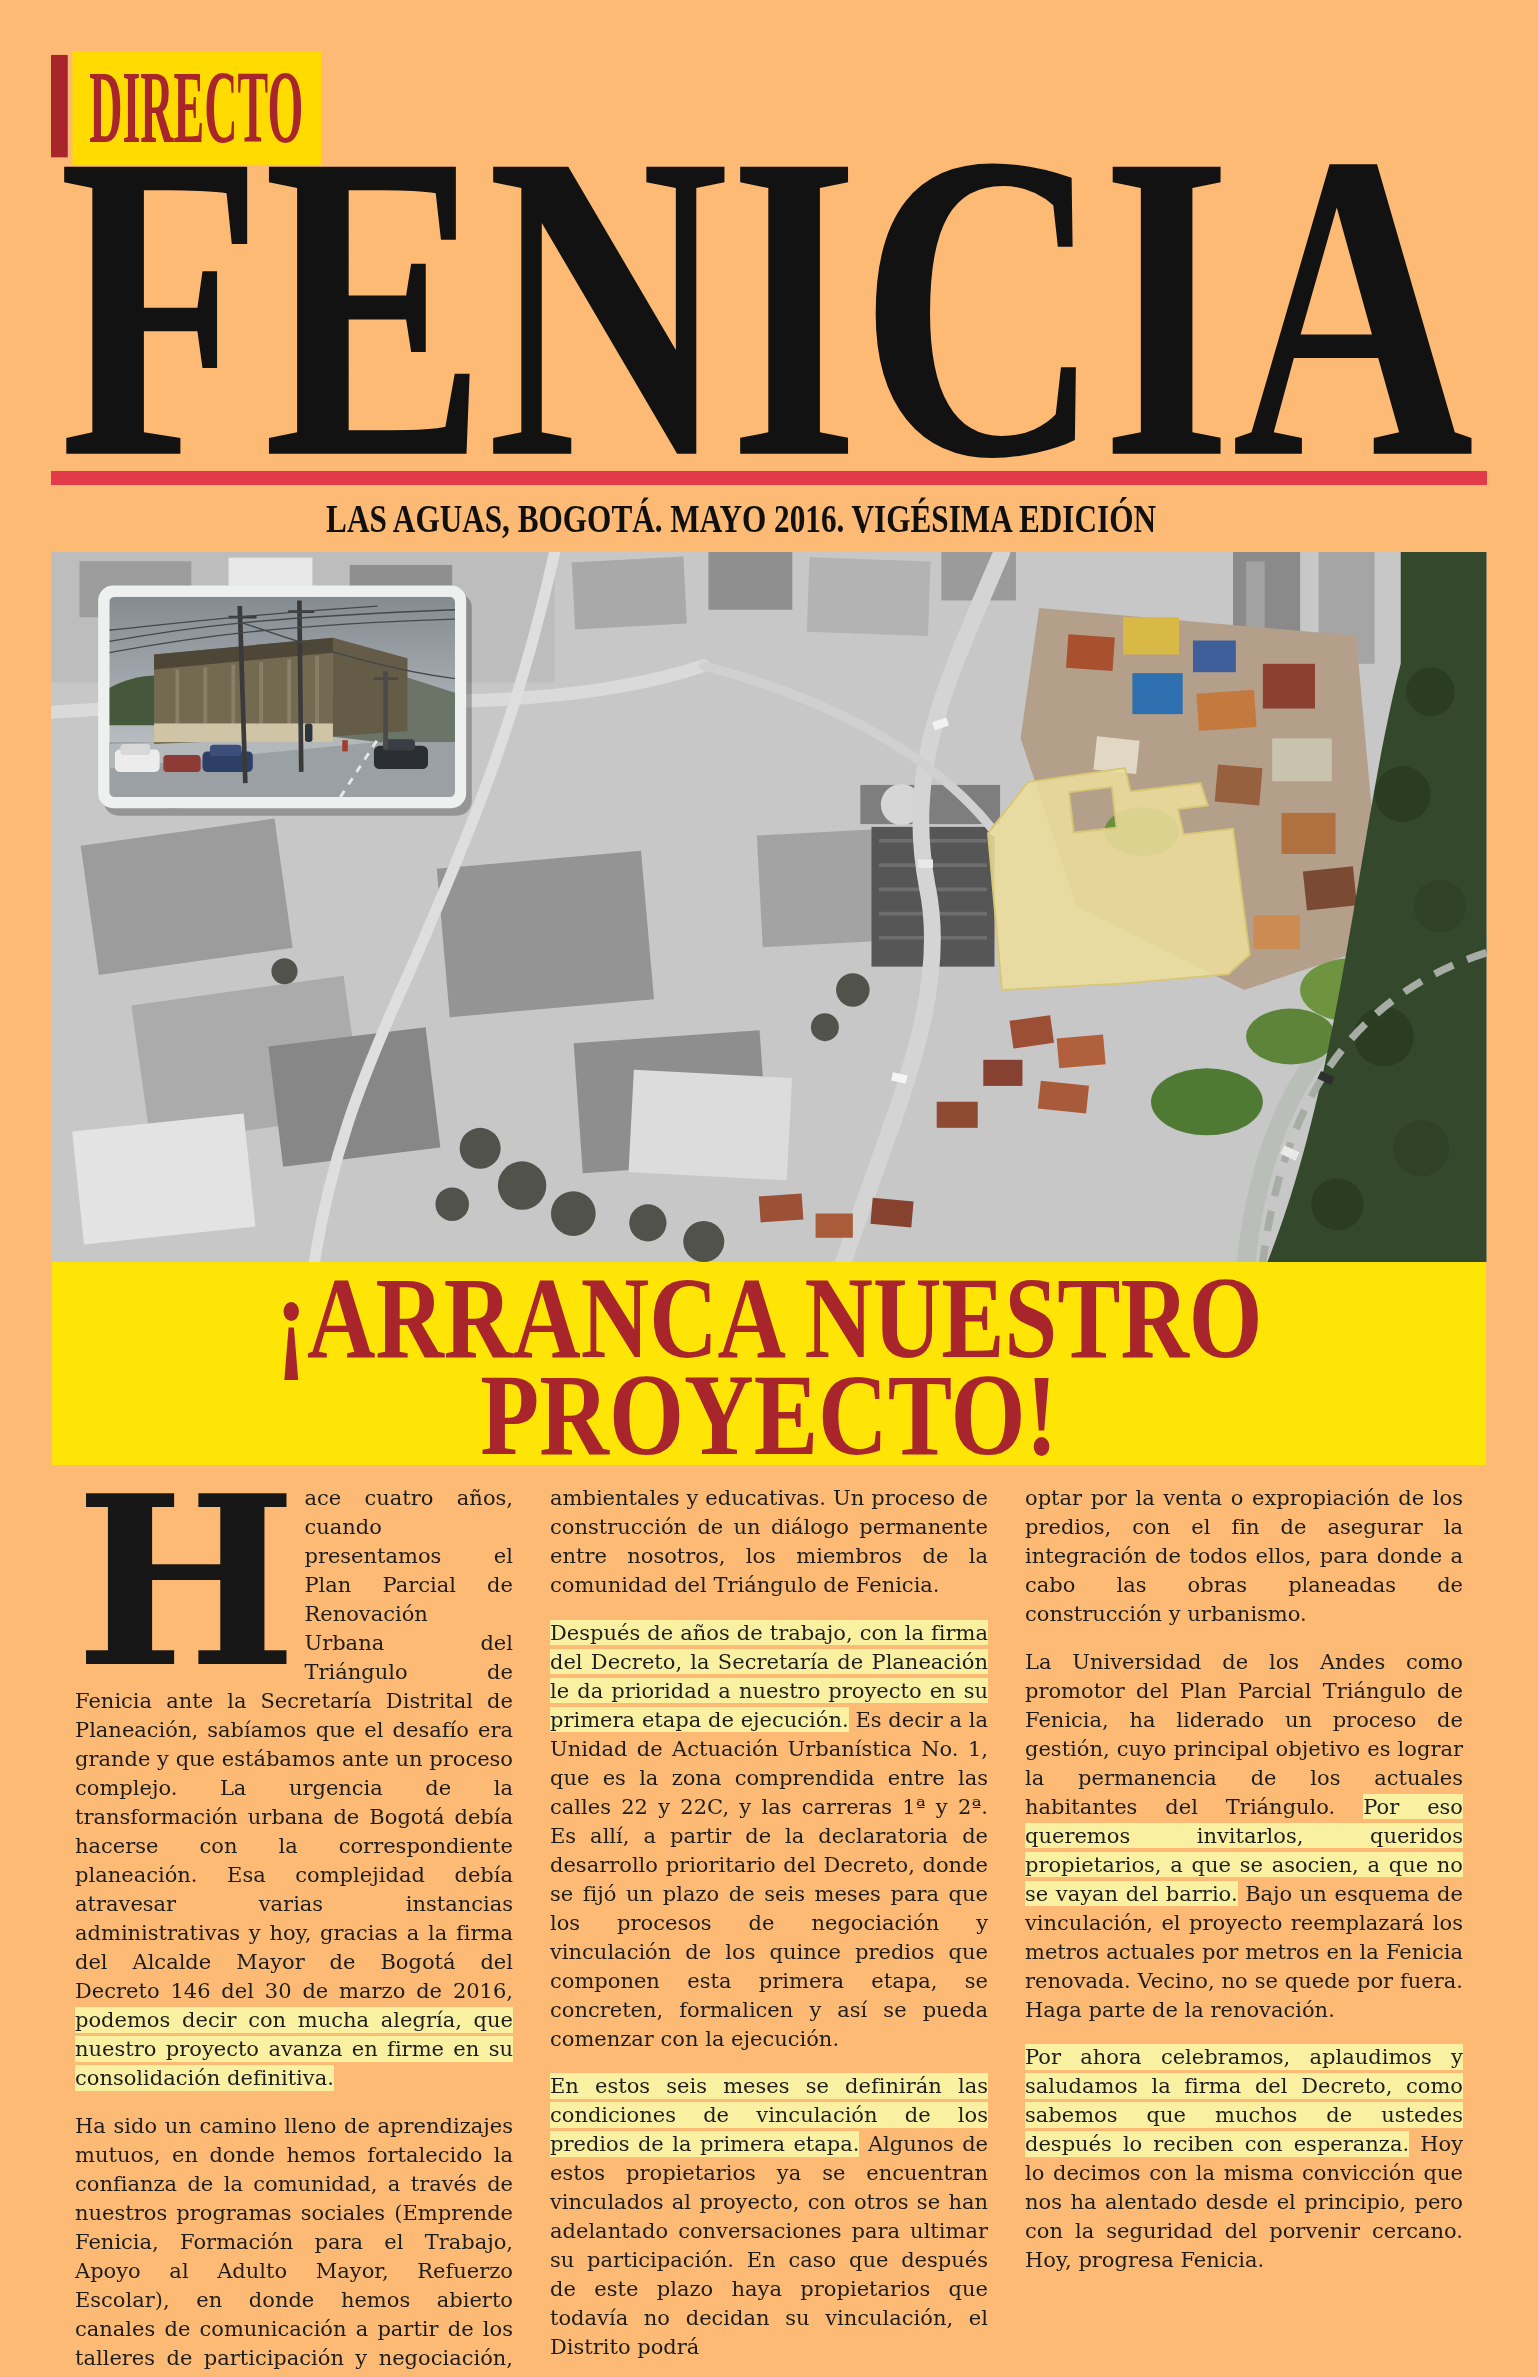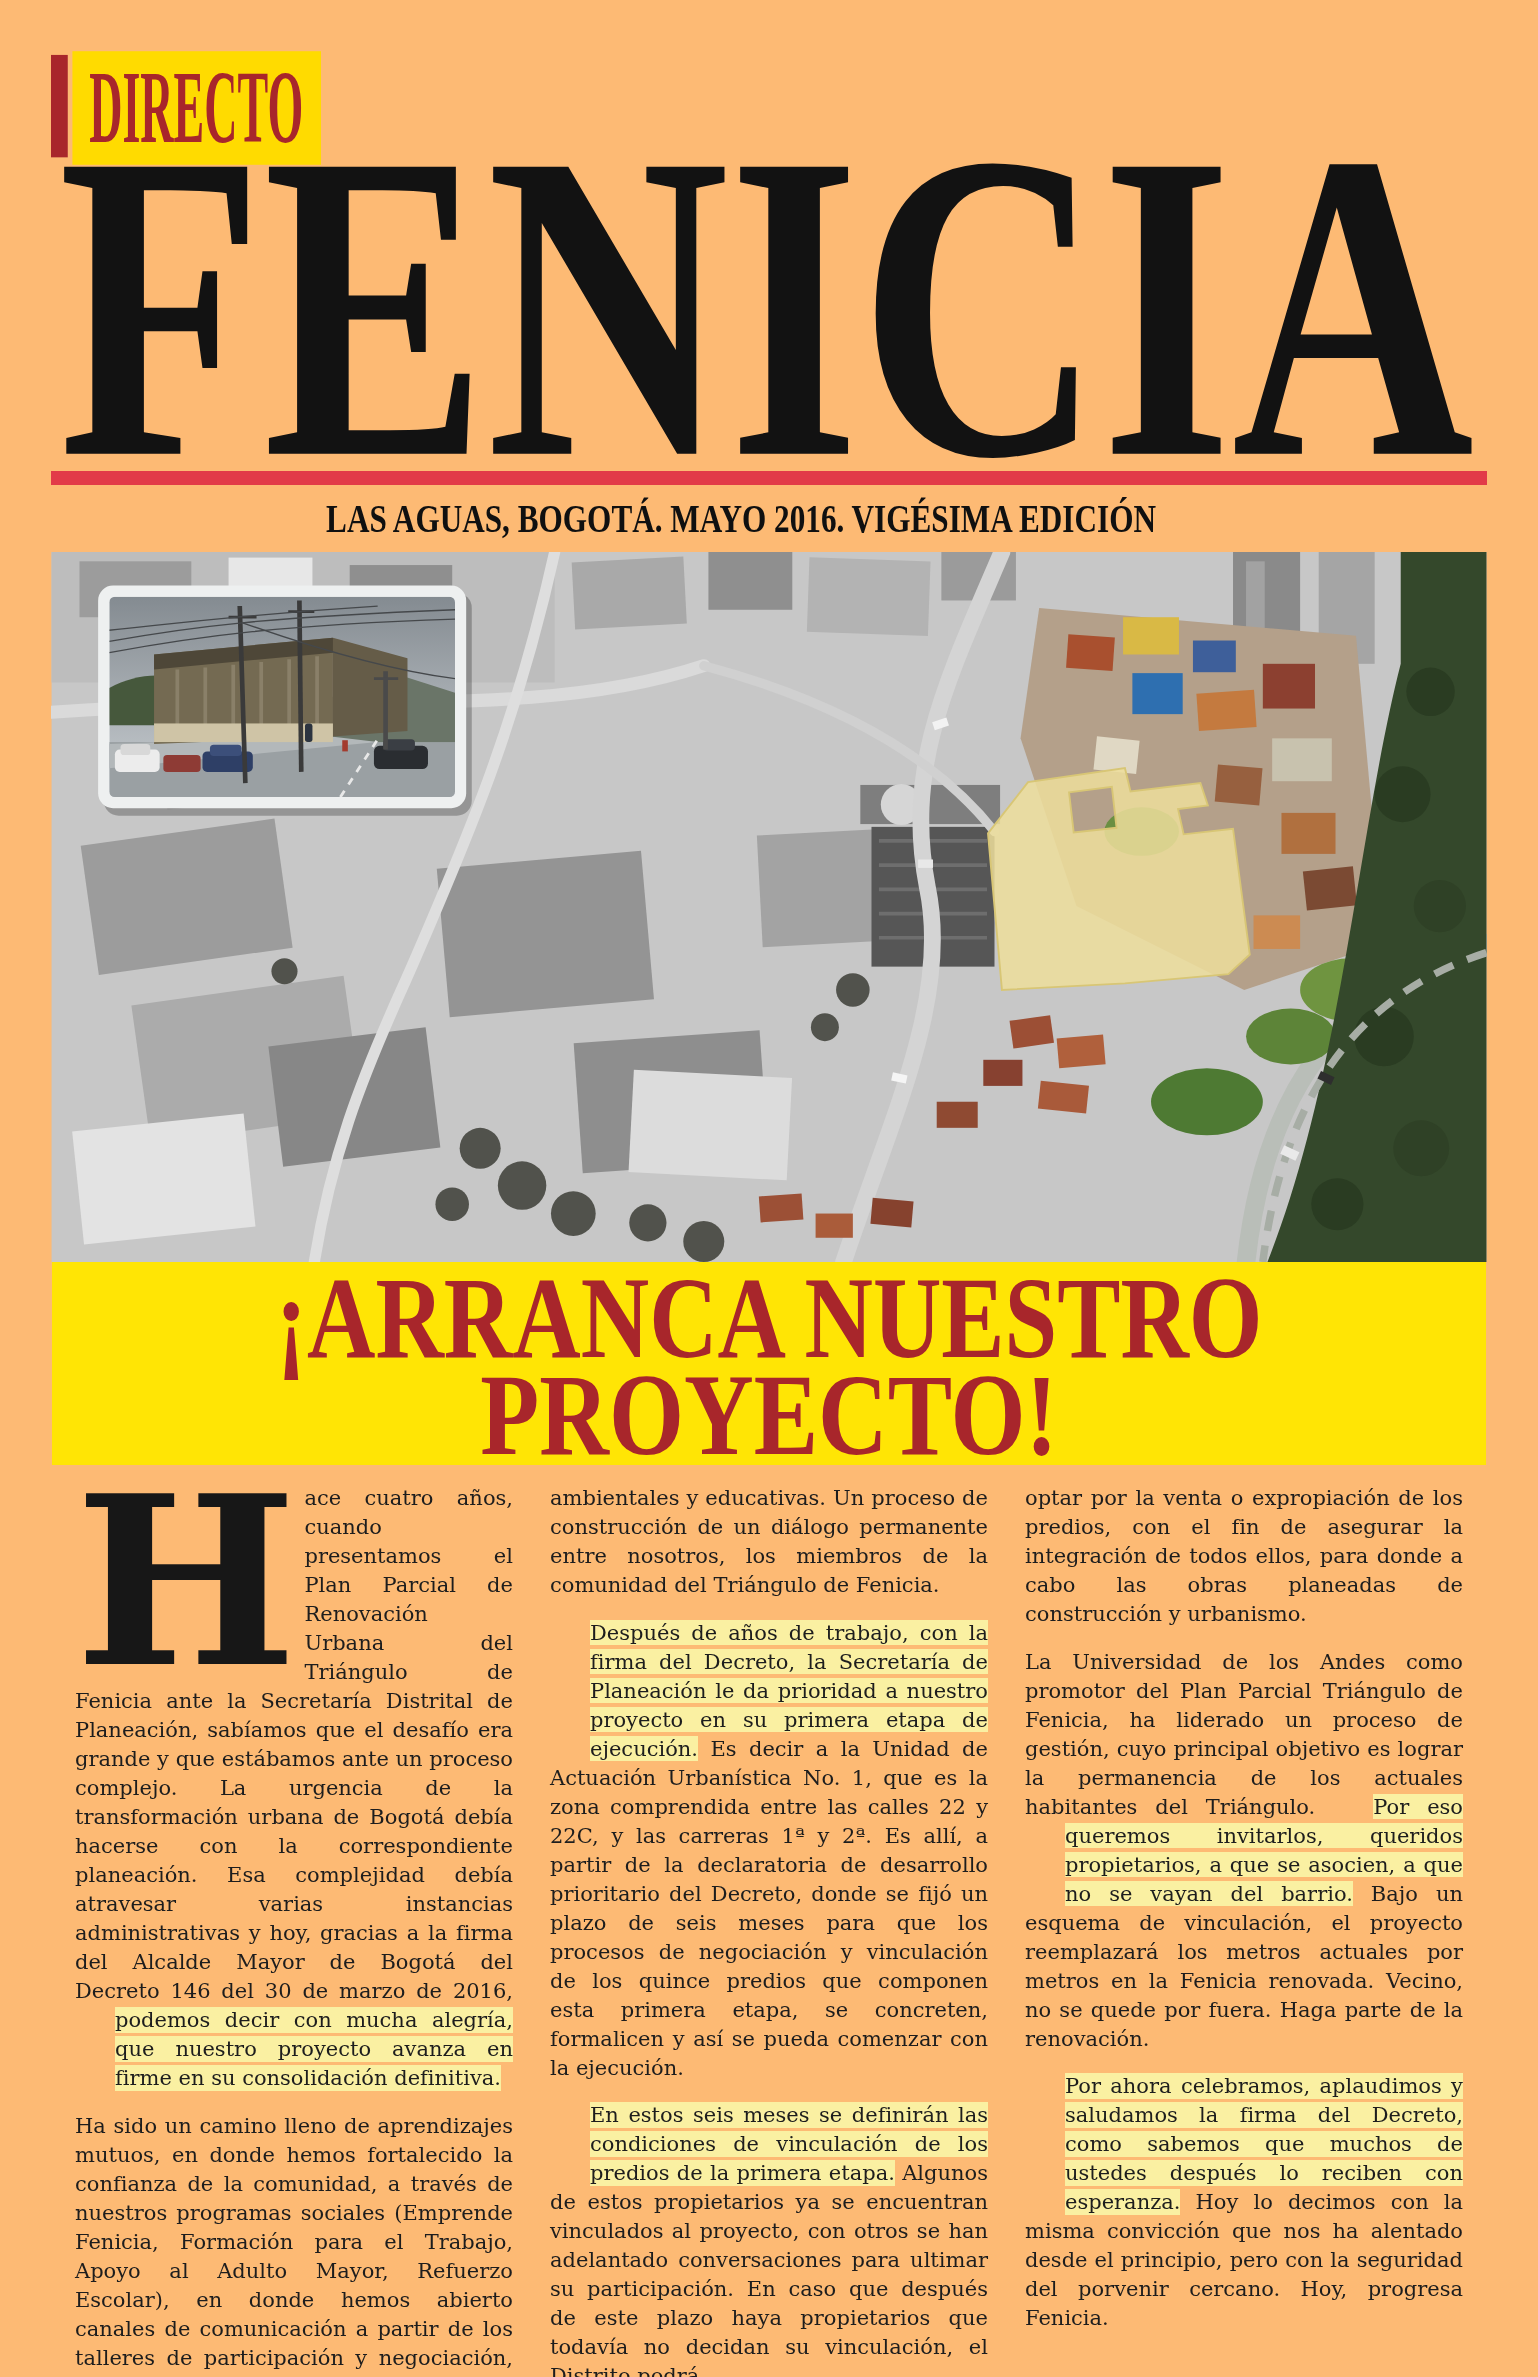--- a/index.html
+++ b/index.html
@@ -20,21 +20,21 @@
 
   
   #rule{left:51px;top:471px;width:1436px;height:14px;background:var(--ruleRed);}
 
   
   #article{left:75px;top:1484px;width:1389px;display:flex;gap:37px;
            color:var(--textBlack);font-size:21px;line-height:29px;text-align:justify;}
   .col{width:438px;}
   .col p{margin:0 0 18.6px 0;}
   .hl{background:var(--highlightYellow);padding:0.9px 0;
-      box-decoration-break:clone;margin-left:40px;-webkit-box-decoration-break:clone;}
+      box-decoration-break:clone;-webkit-box-decoration-break:clone;}
   .dropcap{float:left;font-weight:bold;font-size:235px;line-height:0.78;
            margin:5.6px 13px 0 0;letter-spacing:-5.6px;color:#171717;
            font-family:"DejaVu Serif",serif;}
 </style>
 </head>
 <body>
 
 <div id="page">
 
   <svg class="abs" style="left:51px;top:51px" width="270" height="114" viewBox="0 0 290 122">

